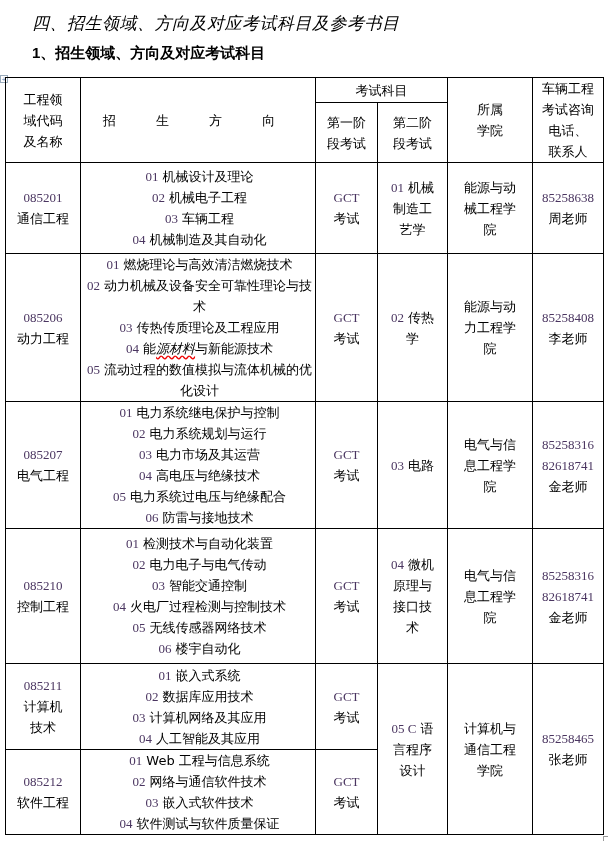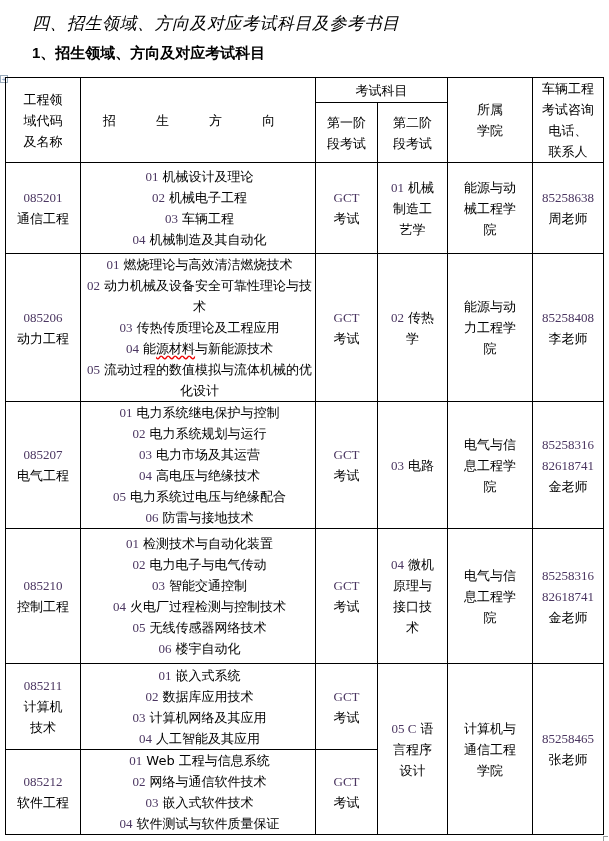--- a/index.html
+++ b/index.html
@@ -76,20 +76,21 @@
       left: 603px;
       top: 836px;
       width: 4px;
       height: 4px;
       border-left: 1px solid #999;
       border-top: 1px solid #999;
     }
     .squiggle {
       text-decoration: underline wavy #e00;
       text-underline-offset: 2px;
+      font-style: italic;
     }
   </style>
 </head>
 <body>
 
 <div class="h-main">四、招生领域、方向及对应考试科目及参考书目</div>
 <div class="h-sub">1、招生领域、方向及对应考试科目</div>
 <div class="table-handle">+</div>
 
 <table class="main">

